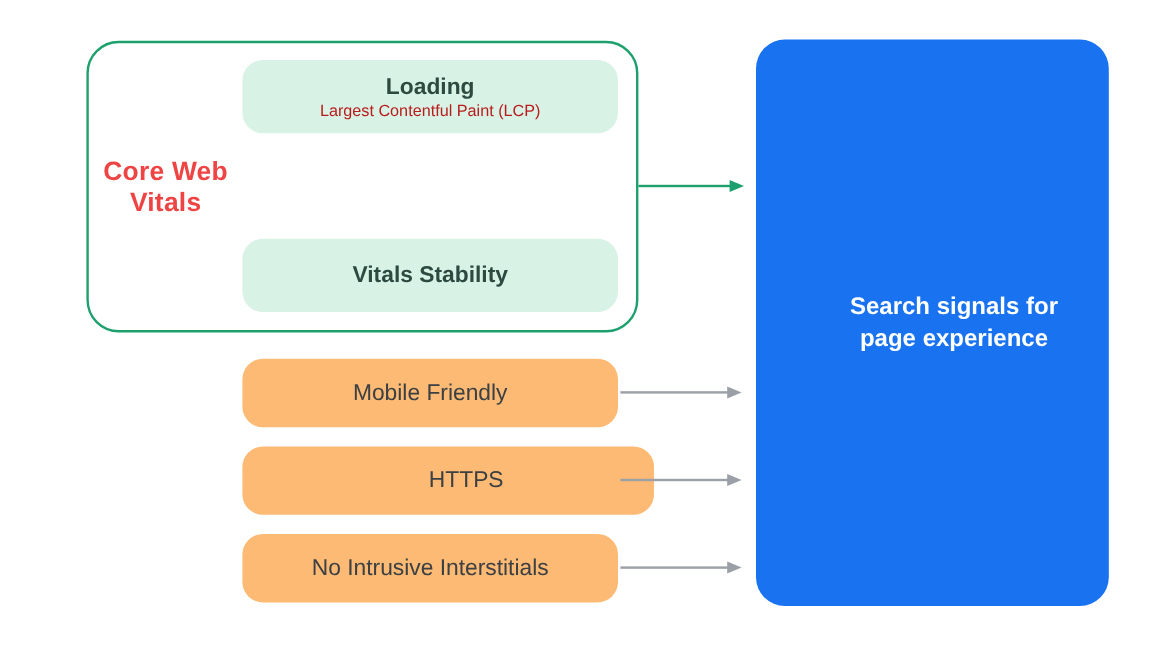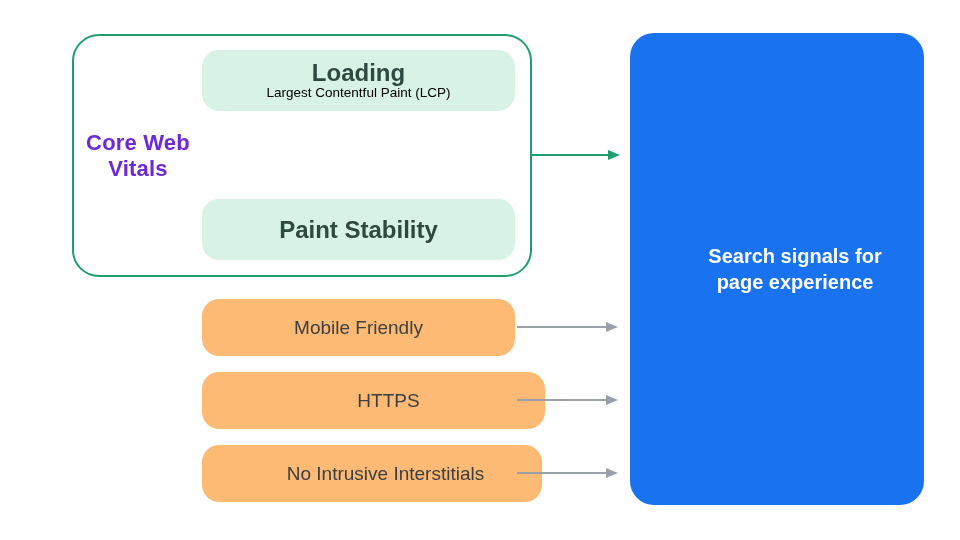--- a/index.html
+++ b/index.html
@@ -31,69 +31,69 @@
   .cwv-label {
     position: absolute;
     left: 0;
     top: 50%;
     transform: translateY(-50%);
     width: 128px;
     text-align: center;
     font-size: 22px;
     line-height: 26px;
     font-weight: 700;
-    color: #6d28d9;
+    color: #ef4444;
     letter-spacing: 0.2px;
   }
   .mint-card {
     position: absolute;
     left: 128px;
     width: 313px;
     height: 61px;
     background: #d9f2e6;
     border-radius: 17px;
     display: flex;
     flex-direction: column;
     align-items: center;
     justify-content: center;
   }
   .mint-card.c1 { top: 14px; }
   .mint-card.c2 { top: 88px; }
   .mint-card.c3 { top: 163px; }
   .mint-title {
-    font-size: 24px;
+    font-size: 19px;
     line-height: 23px;
     font-weight: 700;
     color: #2d4a40;
   }
   .mint-sub {
     font-size: 13.5px;
     line-height: 17px;
     font-weight: 400;
-    color: #000000;
+    color: #b91c1c;
   }
 
   
   .gray-pill {
     position: absolute;
     left: 202px;
     width: 313px;
     height: 57px;
     background: #fdba74;
     border-radius: 17px;
     display: flex;
     align-items: center;
     justify-content: center;
     font-size: 19px;
     font-weight: 400;
     color: #3c4043;
   }
   .gray-pill.g1 { top: 299px; }
   .gray-pill.g2 { top: 372px; padding-left: 30px; }
-  .gray-pill.g3 { top: 445px; padding-left: 27px; }
+  .gray-pill.g3 { top: 445px; }
 
   
   .result-box {
     position: absolute;
     left: 630px;
     top: 33px;
     width: 258px;
     height: 472px;
     background: #1972f0;
     border-radius: 24px;
@@ -151,21 +151,21 @@
   <div class="cwv-group">
     <div class="cwv-label">Core Web Vitals</div>
 
     <div class="mint-card c1">
       <div class="mint-title">Loading</div>
       <div class="mint-sub">Largest Contentful Paint (LCP)</div>
     </div>
 
 
     <div class="mint-card c3">
-      <div class="mint-title">Paint Stability</div>
+      <div class="mint-title">Vitals Stability</div>
     </div>
   </div>
 
   <div class="gray-pill g1">Mobile Friendly</div>
   <div class="gray-pill g2">HTTPS</div>
   <div class="gray-pill g3">No Intrusive Interstitials</div>
 
   <div class="arrow green">
     <div class="shaft"></div>
     <div class="head"></div>

